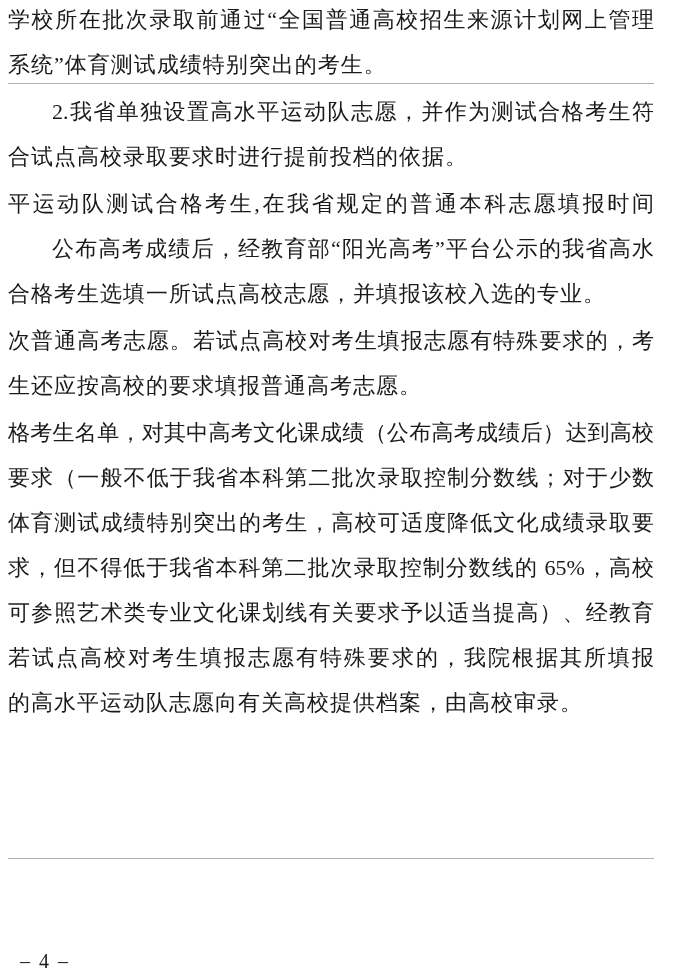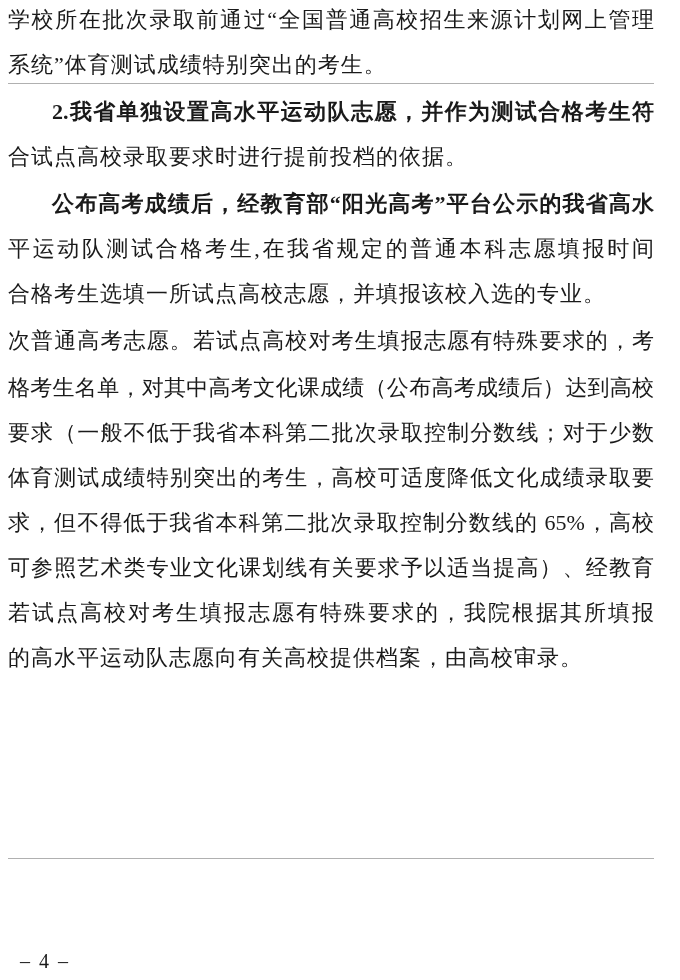--- a/index.html
+++ b/index.html
@@ -28,21 +28,21 @@
     white-space: nowrap;
     overflow: visible;
   }
   .line.just {
     letter-spacing: 0;
     white-space: normal;
     text-align: justify;
     text-align-last: justify;
     -moz-text-align-last: justify;
   }
-  .line.indent { padding-left: 44px; font-weight: bold; }
+  .line.indent { padding-left: 44px; }
   .rule {
     position: absolute;
     left: 8px;
     width: 646px;
     height: 0;
     border-top: 1px solid #b0b0b0;
   }
   .rule-top { top: 83px; }
   .rule-bottom { top: 858px; }
   .page-number {
@@ -62,26 +62,27 @@
   <div class="content" id="doc-content">
       <div class="para">
         <div class="line just">学校所在批次录取前通过“全国普通高校招生来源计划网上管理</div>
         <div class="line">系统”体育测试成绩特别突出的考生。</div>
       </div>
       <div class="para">
         <div class="line just indent">2.我省单独设置高水平运动队志愿，并作为测试合格考生符</div>
         <div class="line">合试点高校录取要求时进行提前投档的依据。</div>
       </div>
       <div class="para">
+        <div class="line just">平运动队测试合格考生,在我省规定的普通本科志愿填报时间</div>
         <div class="line just indent">公布高考成绩后，经教育部“阳光高考”平台公示的我省高水</div>
-        <div class="line just">平运动队测试合格考生,在我省规定的普通本科志愿填报时间</div>
         <div class="line">合格考生选填一所试点高校志愿，并填报该校入选的专业。</div>
       </div>
       <div class="para">
         <div class="line just">次普通高考志愿。若试点高校对考生填报志愿有特殊要求的，考</div>
+        <div class="line">生还应按高校的要求填报普通高考志愿。</div>
       </div>
       <div class="para">
         <div class="line just">格考生名单，对其中高考文化课成绩（公布高考成绩后）达到高校</div>
         <div class="line just">要求（一般不低于我省本科第二批次录取控制分数线；对于少数</div>
         <div class="line just">体育测试成绩特别突出的考生，高校可适度降低文化成绩录取要</div>
         <div class="line just">求，但不得低于我省本科第二批次录取控制分数线的 65%，高校</div>
         <div class="line just">可参照艺术类专业文化课划线有关要求予以适当提高）、经教育</div>
         <div class="line just">若试点高校对考生填报志愿有特殊要求的，我院根据其所填报</div>
         <div class="line">的高水平运动队志愿向有关高校提供档案，由高校审录。</div>
       </div>

